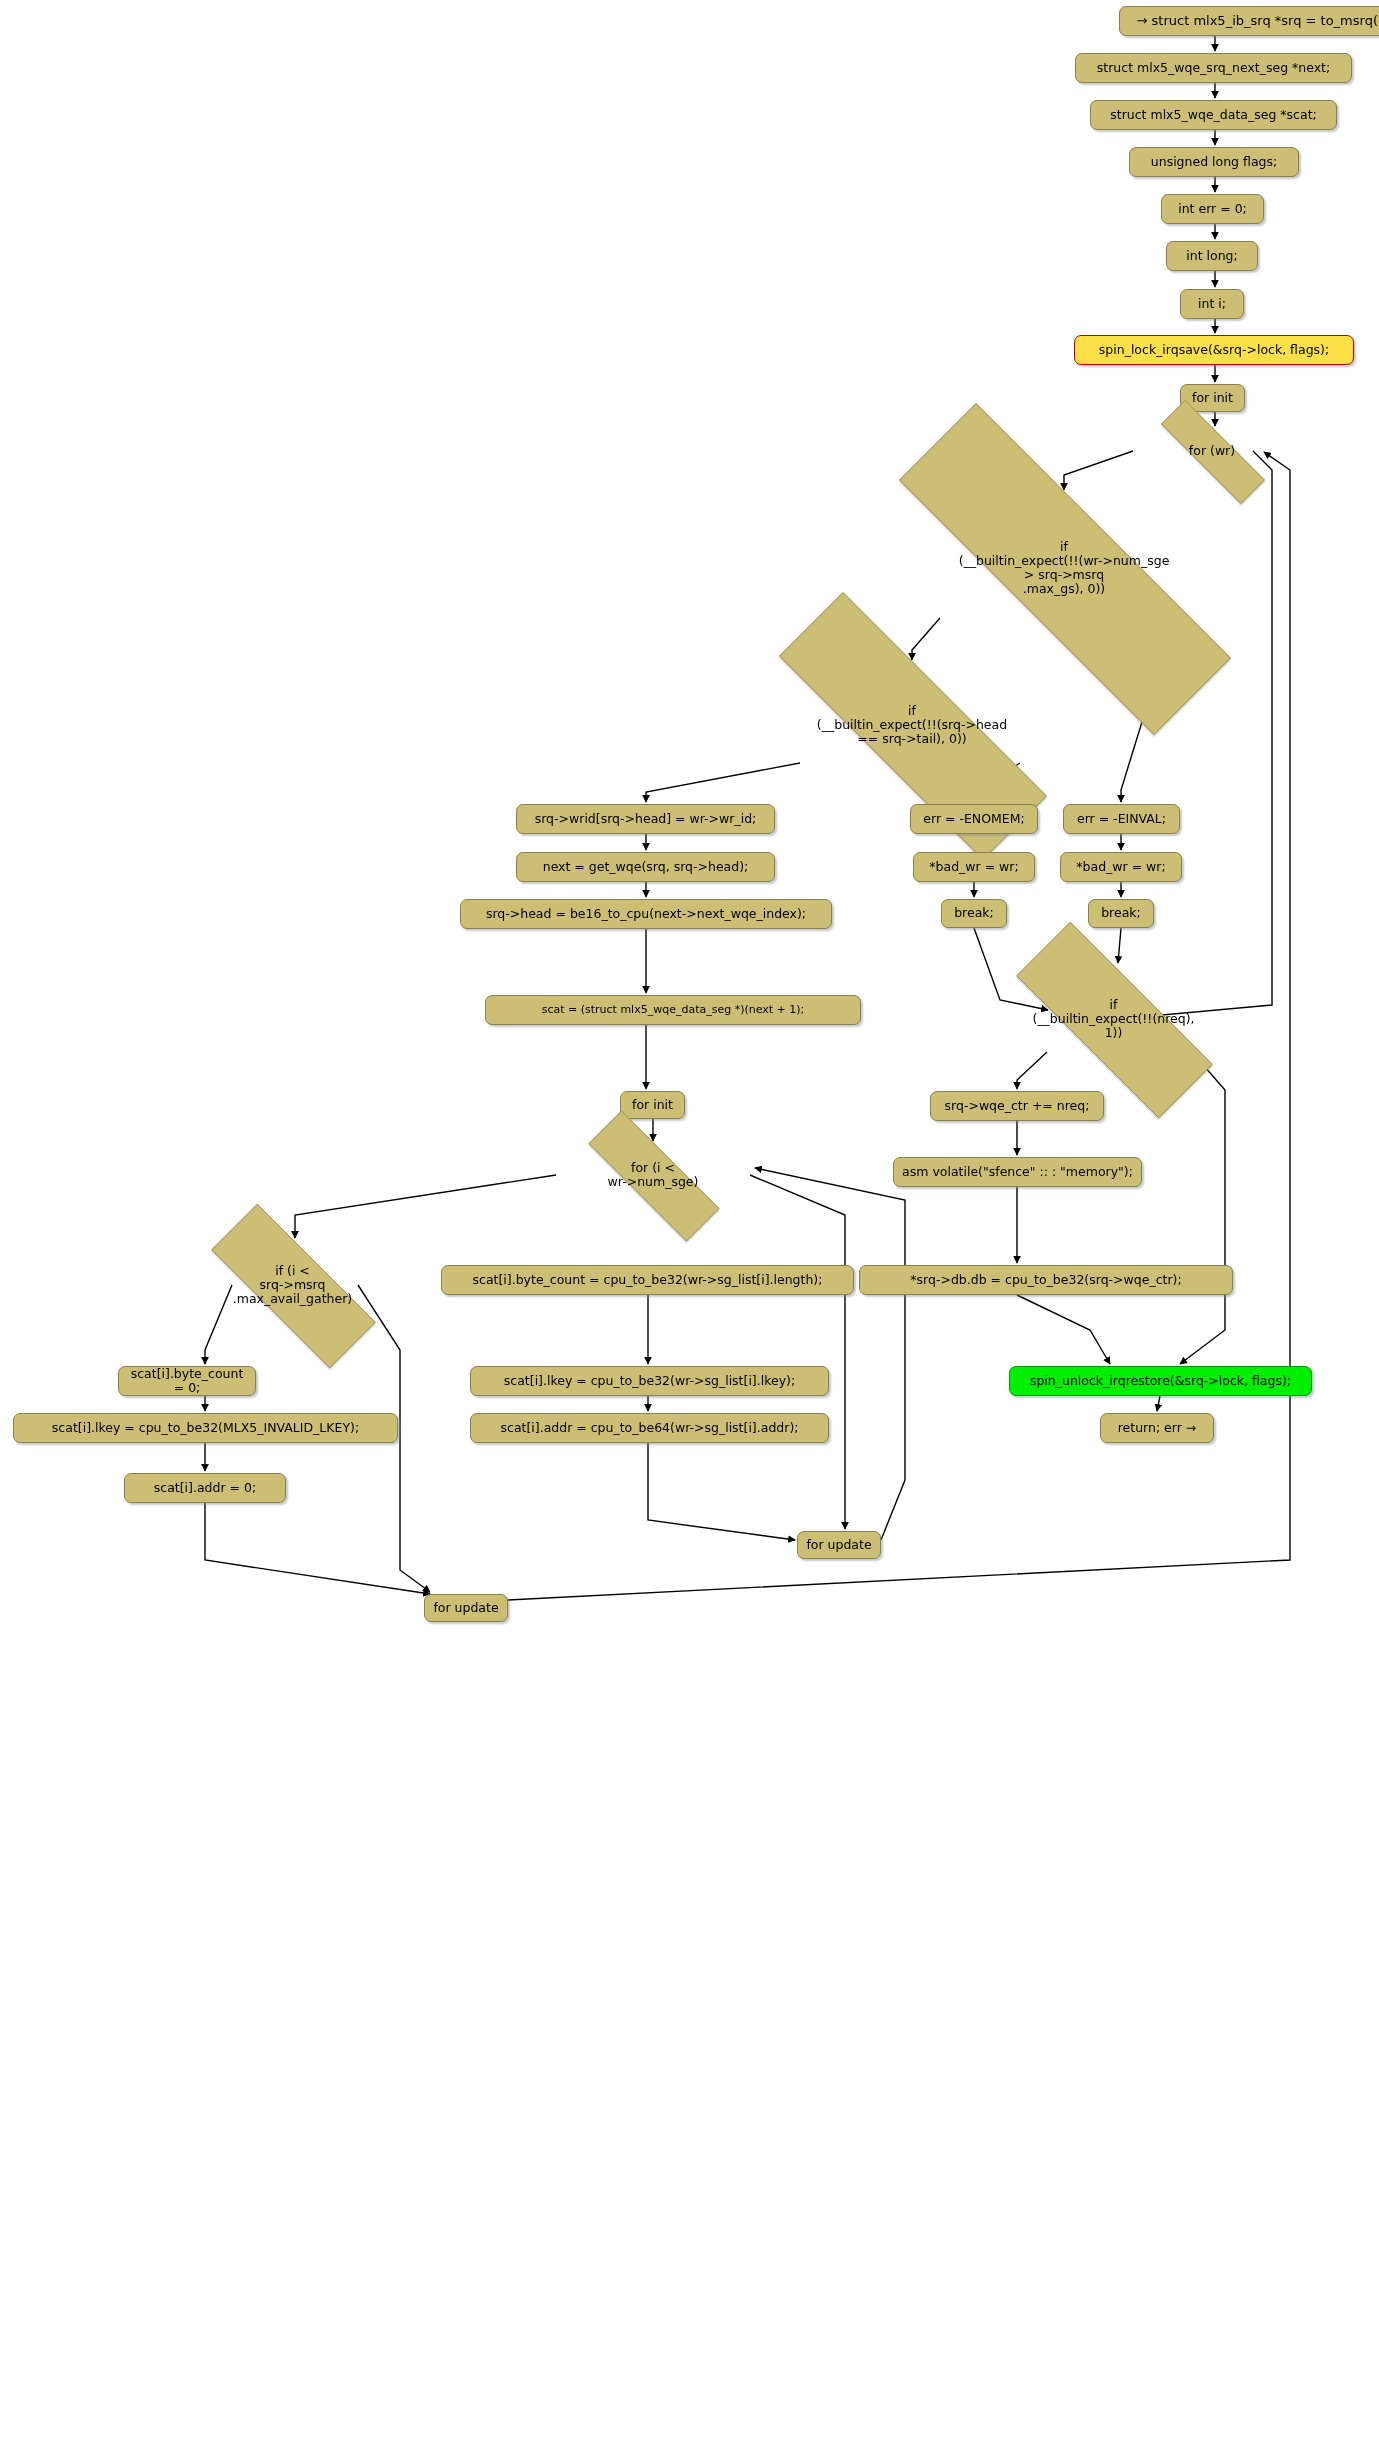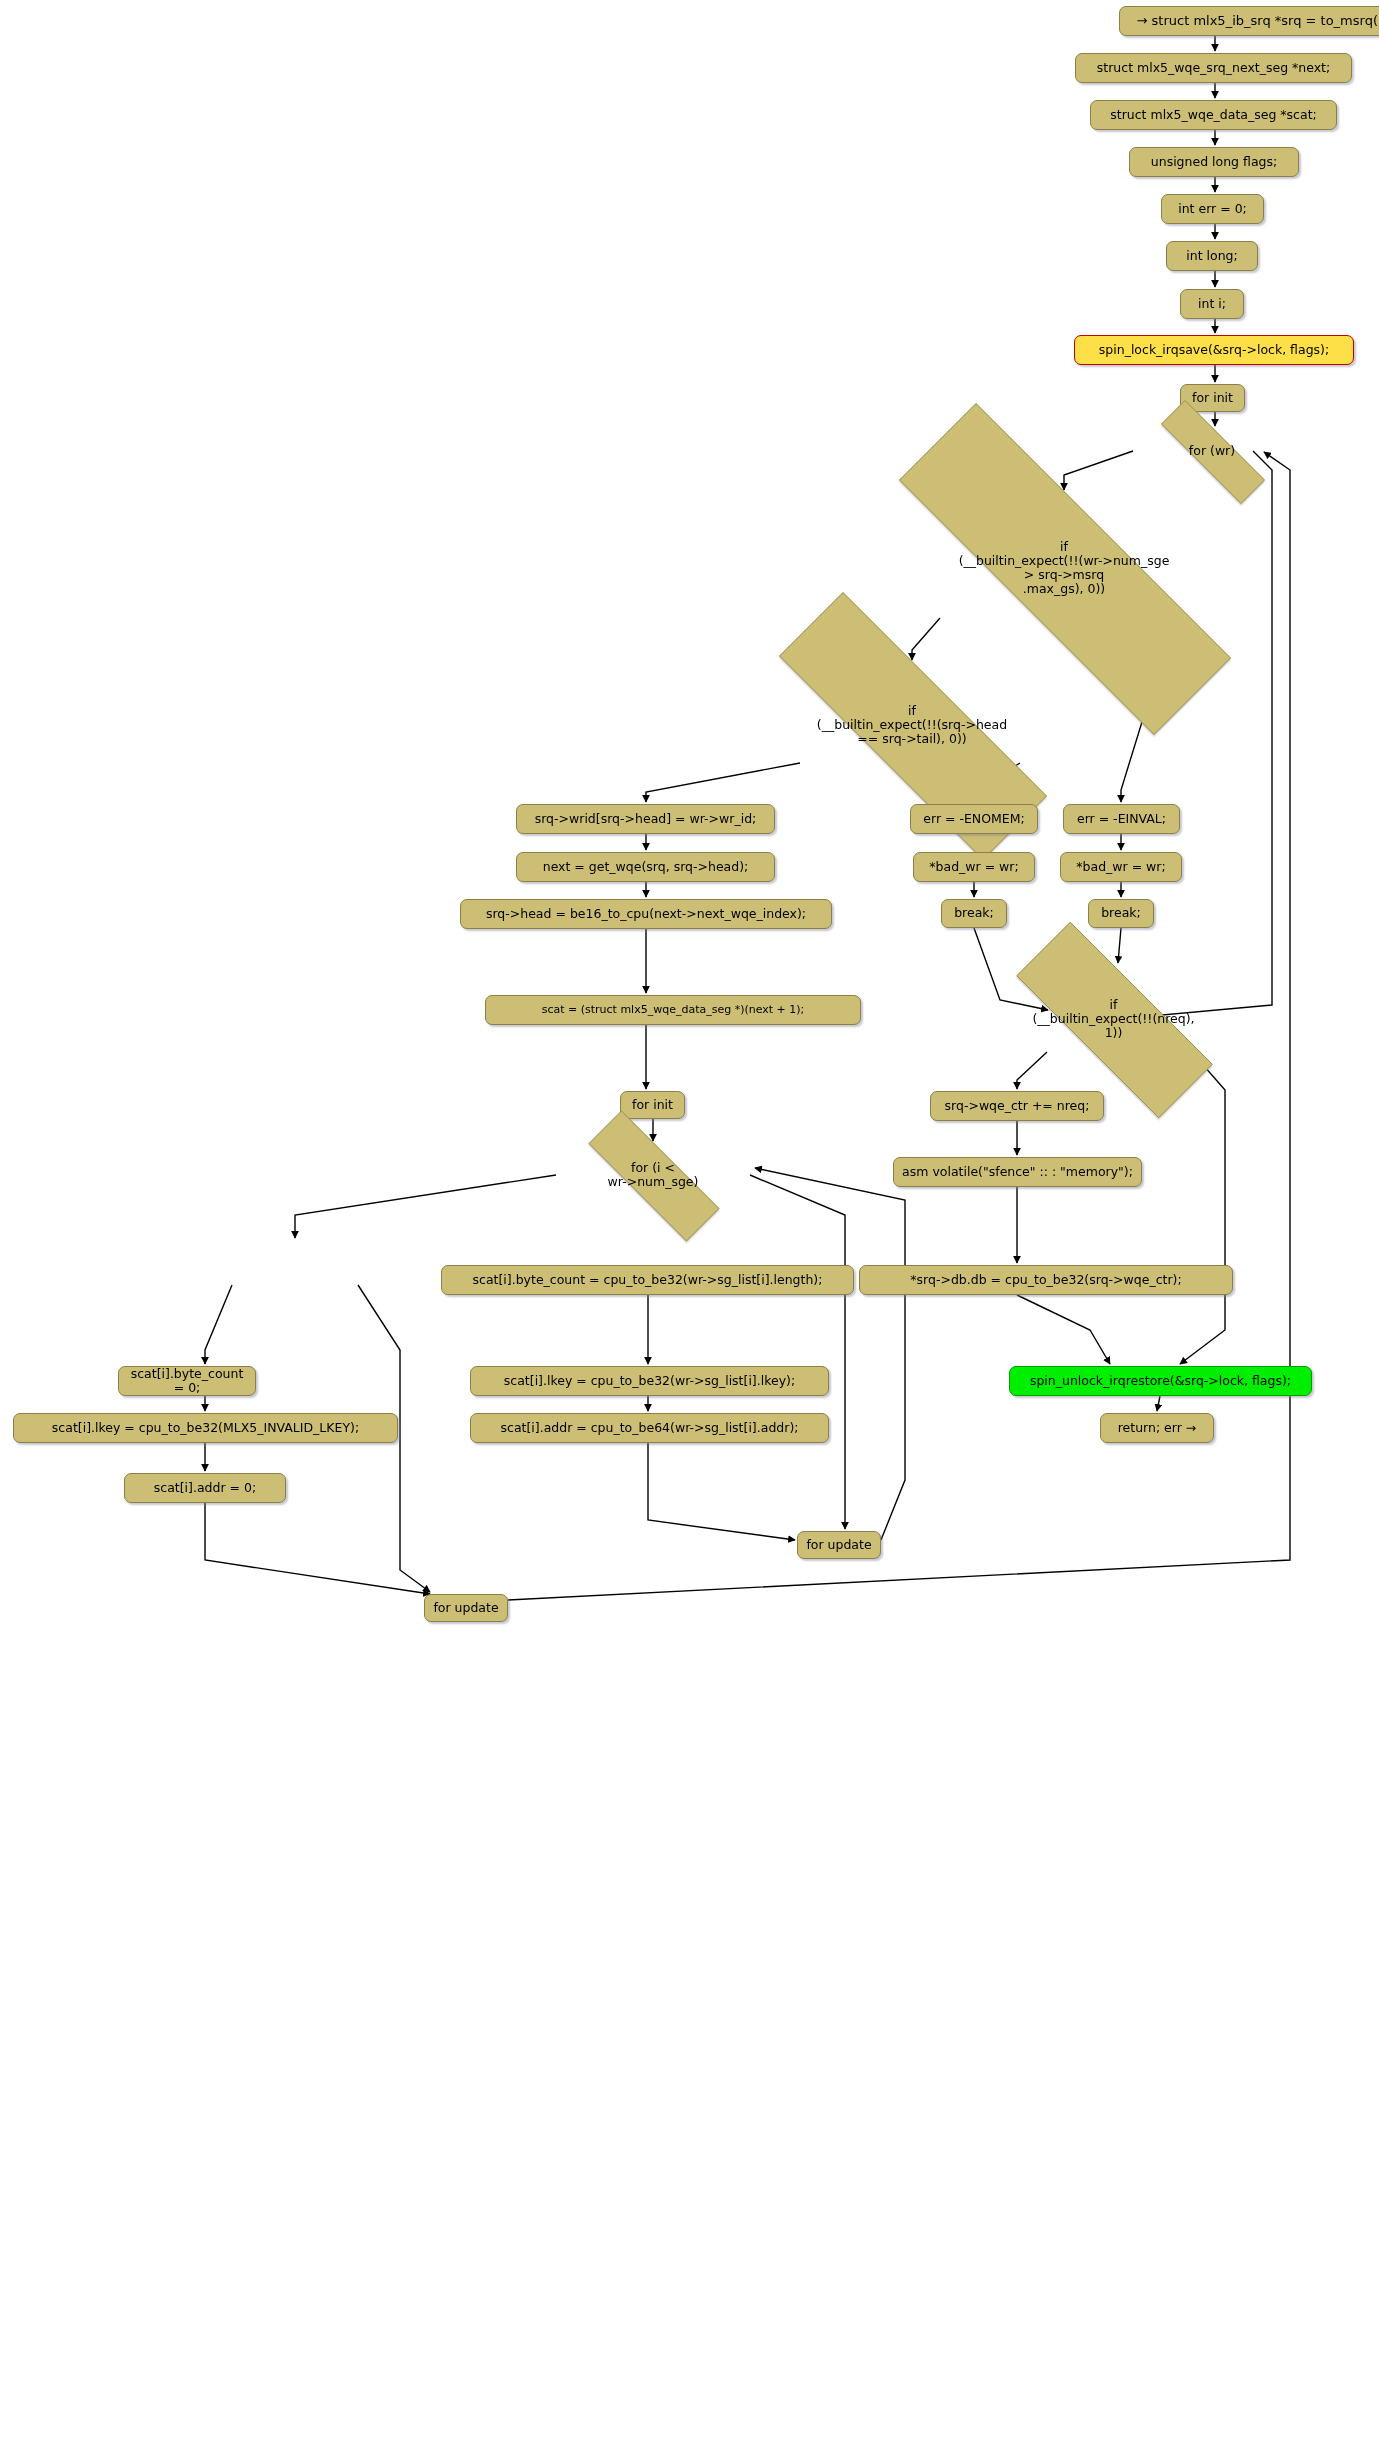--- a/index.html
+++ b/index.html
@@ -174,20 +174,23 @@
     <div class="node box" style="left: 1060px; top: 852px; width: 122px; height: 30px; font-size: 12.5px;"><span class="lbl">*bad_wr = wr;</span></div>
     <div class="node box" style="left: 1088px; top: 899px; width: 66px; height: 29px; font-size: 12.5px;"><span class="lbl">break;</span></div>
     <div class="node diamond" style="left: 972px; top: 966px; width: 283px; height: 106px; font-size: 12.5px;"><div class="dshape"></div><span class="dlabel">if
 (__builtin_expect(!!(nreq),
 1))</span></div>
     <div class="node box" style="left: 930px; top: 1091px; width: 174px; height: 30px; font-size: 12.5px;"><span class="lbl">srq-&gt;wqe_ctr += nreq;</span></div>
     <div class="node box" style="left: 893px; top: 1157px; width: 249px; height: 30px; font-size: 12.5px;"><span class="lbl">asm volatile("sfence" :: : "memory");</span></div>
     <div class="node box" style="left: 620px; top: 1091px; width: 65px; height: 28px; font-size: 12.5px;"><span class="lbl">for init</span></div>
     <div class="node diamond" style="left: 556px; top: 1143px; width: 194px; height: 64px; font-size: 12.5px;"><div class="dshape"></div><span class="dlabel">for (i &lt;
 wr-&gt;num_sge)</span></div>
+    <div class="node diamond" style="left: 175px; top: 1240px; width: 235px; height: 90px; font-size: 12.5px;"><div class="dshape"></div><span class="dlabel">if (i &lt;
+srq-&gt;msrq
+.max_avail_gather)</span></div>
     <div class="node box" style="left: 441px; top: 1265px; width: 413px; height: 30px; font-size: 12.5px;"><span class="lbl">scat[i].byte_count = cpu_to_be32(wr-&gt;sg_list[i].length);</span></div>
     <div class="node box" style="left: 859px; top: 1265px; width: 374px; height: 30px; font-size: 12.5px; align-items: center;"><span class="lbl">*srq-&gt;db.db = cpu_to_be32(srq-&gt;wqe_ctr);</span></div>
     <div class="node box" style="left: 118px; top: 1366px; width: 138px; height: 30px; font-size: 12.5px;"><span class="lbl">scat[i].byte_count = 0;</span></div>
     <div class="node box" style="left: 13px; top: 1413px; width: 385px; height: 30px; font-size: 12.5px;"><span class="lbl">scat[i].lkey     = cpu_to_be32(MLX5_INVALID_LKEY);</span></div>
     <div class="node box" style="left: 124px; top: 1473px; width: 162px; height: 30px; font-size: 12.5px;"><span class="lbl">scat[i].addr     = 0;</span></div>
     <div class="node box" style="left: 470px; top: 1366px; width: 359px; height: 30px; font-size: 12.5px;"><span class="lbl">scat[i].lkey     = cpu_to_be32(wr-&gt;sg_list[i].lkey);</span></div>
     <div class="node box" style="left: 470px; top: 1413px; width: 359px; height: 30px; font-size: 12.5px;"><span class="lbl">scat[i].addr     = cpu_to_be64(wr-&gt;sg_list[i].addr);</span></div>
     <div class="node box green" style="left: 1009px; top: 1366px; width: 303px; height: 30px; font-size: 12.5px;"><span class="lbl">spin_unlock_irqrestore(&amp;srq-&gt;lock, flags);</span></div>
     <div class="node box" style="left: 1100px; top: 1413px; width: 114px; height: 30px; font-size: 12.5px;"><span class="lbl">return; err →</span></div>
     <div class="node box" style="left: 797px; top: 1531px; width: 84px; height: 28px; font-size: 12.5px;"><span class="lbl">for update</span></div>

